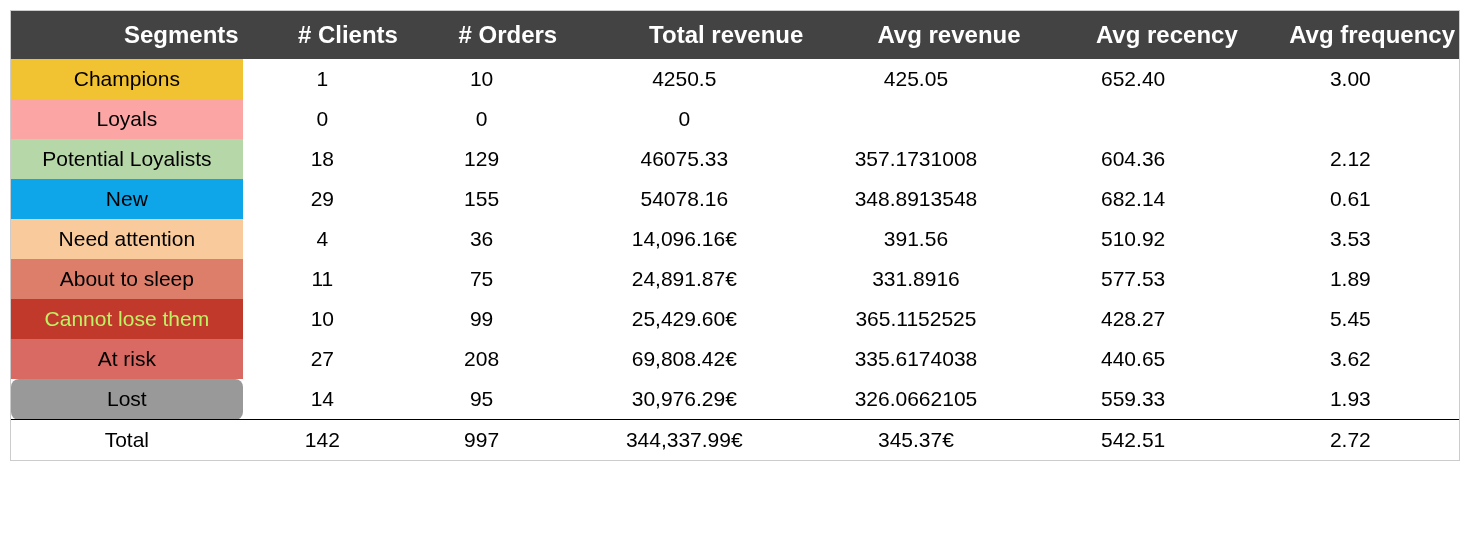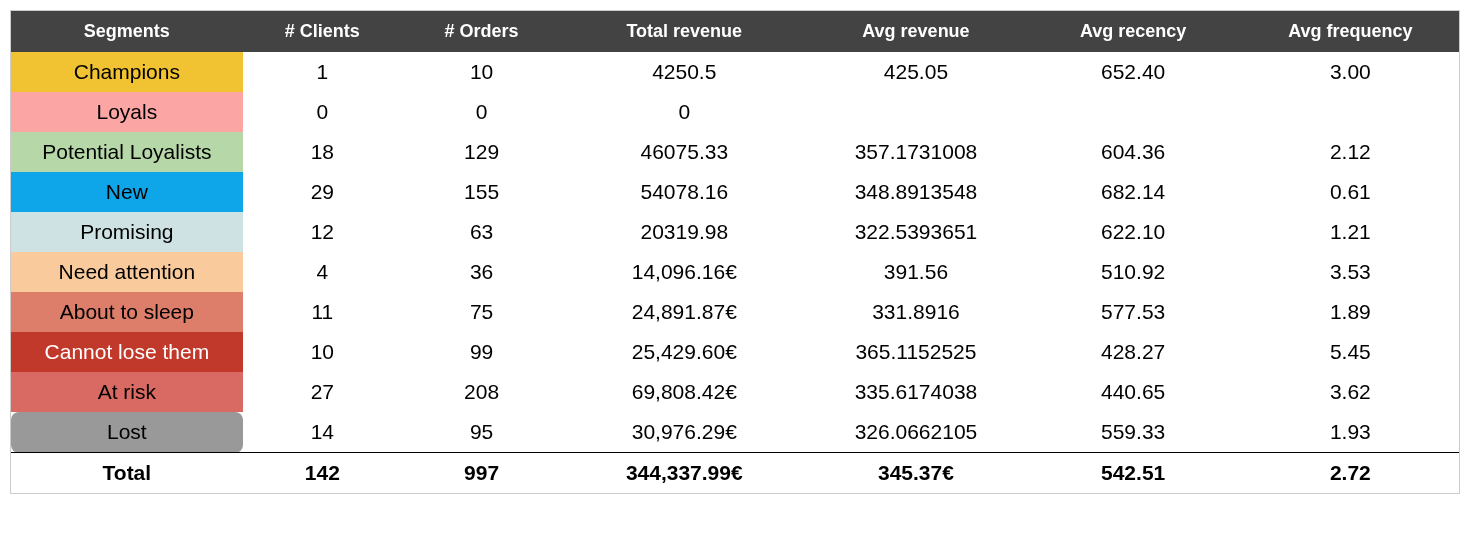--- a/index.html
+++ b/index.html
@@ -19,22 +19,22 @@
     table {
       width: 100%;
       border-collapse: collapse;
       table-layout: fixed;
     }
     th {
       background: #434343;
       color: #fff;
       font-weight: bold;
       padding: 10px 4px;
-      text-align: center;
-      font-size: 18px;
+      text-align: right;
+      font-size: 24px;
     }
     td {
       padding: 8px 8px;
       text-align: center;
       font-size: 21px;
       color: #000;
     }
     .segment-cell {
       padding: 8px 8px;
     }
@@ -45,38 +45,38 @@
     .row-promising .segment-cell { background: #d0e0e3; }
     .row-attention .segment-cell { background: #f9cb9c; }
     .row-sleep .segment-cell { background: #e06666; opacity: 1; background: #dd7e6b; margin-top: 12px; }
     .row-sleep .segment-cell { background: #dd7e6b; }
     .row-cannot .segment-cell { background: #cc0000; color: #000; }
     .row-cannot .segment-cell { background: #cc4125; }
     .row-risk .segment-cell { background: #e06666; }
     .row-risk .segment-cell { background: #cc7b70; }
     .row-lost .segment-cell { background: #999999; }
     .row-sleep .segment-cell { background: #dd7e6b; }
-    .row-cannot .segment-cell { background: #c1351c; color: #ffffff; }
+    .row-cannot .segment-cell { background: #c1351c; color: #bef264; }
     .row-cannot .segment-cell { background: #b93b27; }
     .row-risk .segment-cell { background: #d96a63; }
     .row-cannot .segment-cell { background: #c0392b; }
     
     tr.row-champions td.segment-cell { background: #f1c232; }
     tr.row-loyals td.segment-cell { background: #fca5a5; }
     tr.row-potential td.segment-cell { background: #b6d7a8; }
     tr.row-new td.segment-cell { background: #0ea5e9; }
     tr.row-promising td.segment-cell { background: #cfe2e3; }
     tr.row-attention td.segment-cell { background: #f9cb9c; }
     tr.row-sleep td.segment-cell { background: #dd7e6b; }
     tr.row-cannot td.segment-cell { background: #c0392b; }
     tr.row-risk td.segment-cell { background: #d96a63; }
     tr.row-lost td.segment-cell { background: #999999; border-radius: 8px; }
 
     .total-row td {
-      font-weight: bold;
+      font-weight: normal;
       border-top: 1px solid #000;
     }
     col.col-seg { width: 16%; }
     col.col-clients { width: 11%; }
     col.col-orders { width: 11%; }
     col.col-rev { width: 17%; }
     col.col-avgrev { width: 15%; }
     col.col-rec { width: 15%; }
     col.col-freq { width: 15%; }
   </style>
@@ -135,29 +135,20 @@
         </tr>
         <tr class="row-new">
           <td class="segment-cell">New</td>
           <td>29</td>
           <td>155</td>
           <td>54078.16</td>
           <td>348.8913548</td>
           <td>682.14</td>
           <td>0.61</td>
         </tr>
-        <tr class="row-promising">
-          <td class="segment-cell">Promising</td>
-          <td>12</td>
-          <td>63</td>
-          <td>20319.98</td>
-          <td>322.5393651</td>
-          <td>622.10</td>
-          <td>1.21</td>
-        </tr>
         <tr class="row-attention">
           <td class="segment-cell">Need attention</td>
           <td>4</td>
           <td>36</td>
           <td>14,096.16€</td>
           <td>391.56</td>
           <td>510.92</td>
           <td>3.53</td>
         </tr>
         <tr class="row-sleep">

